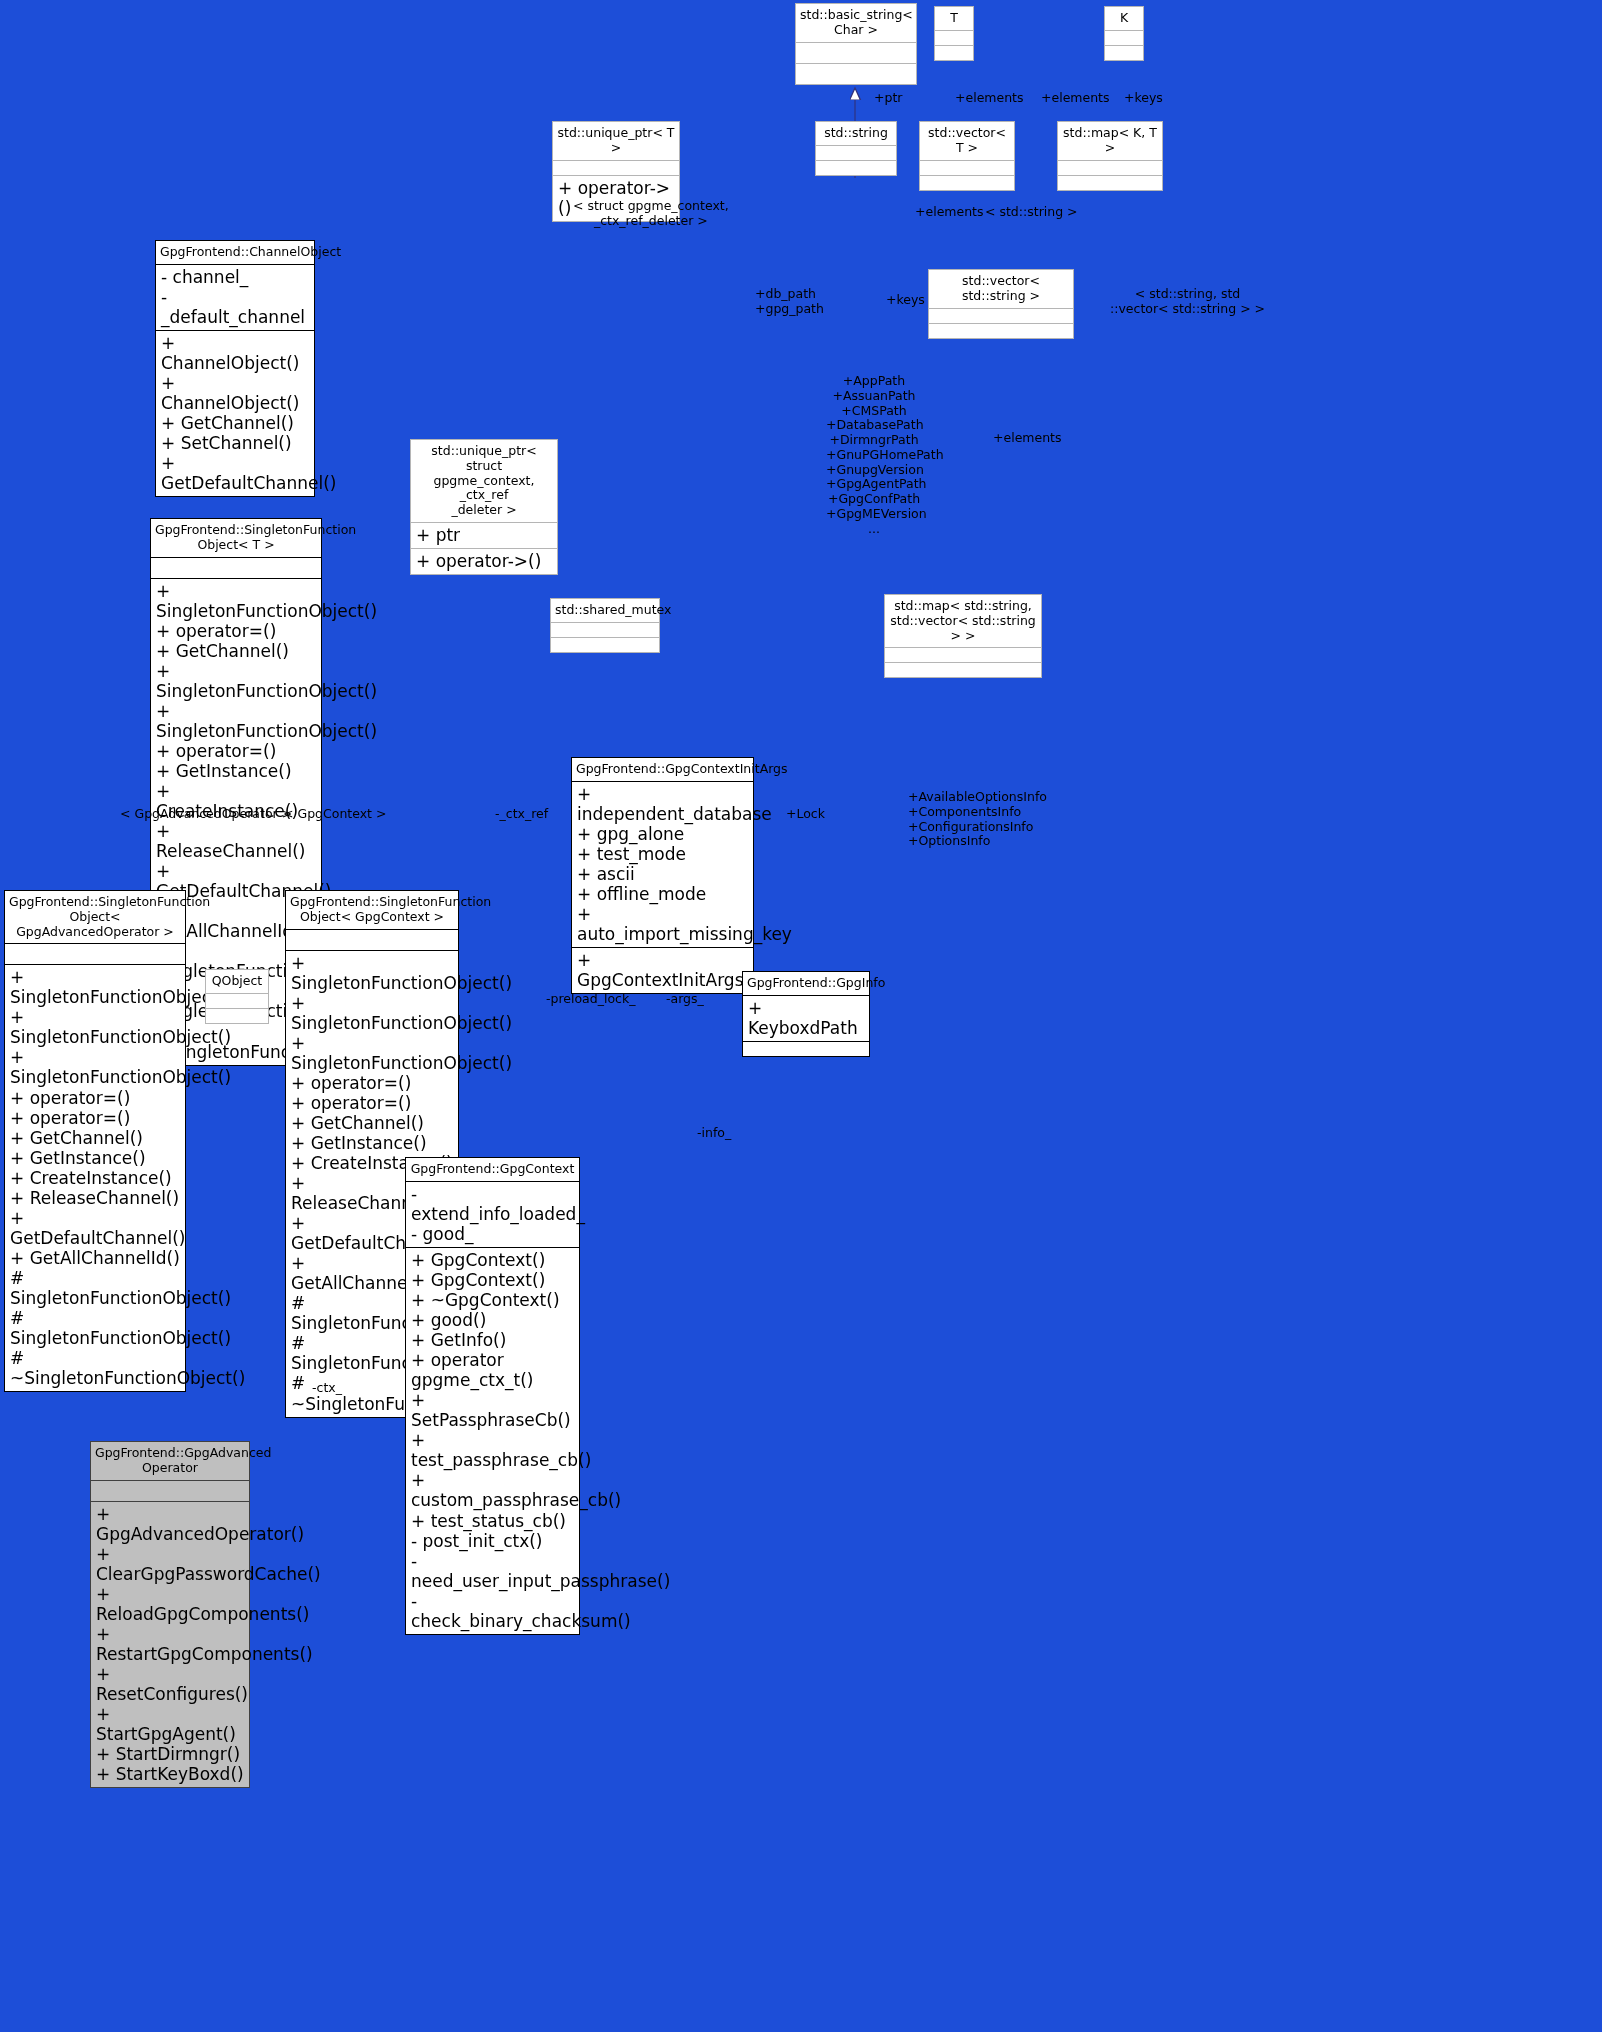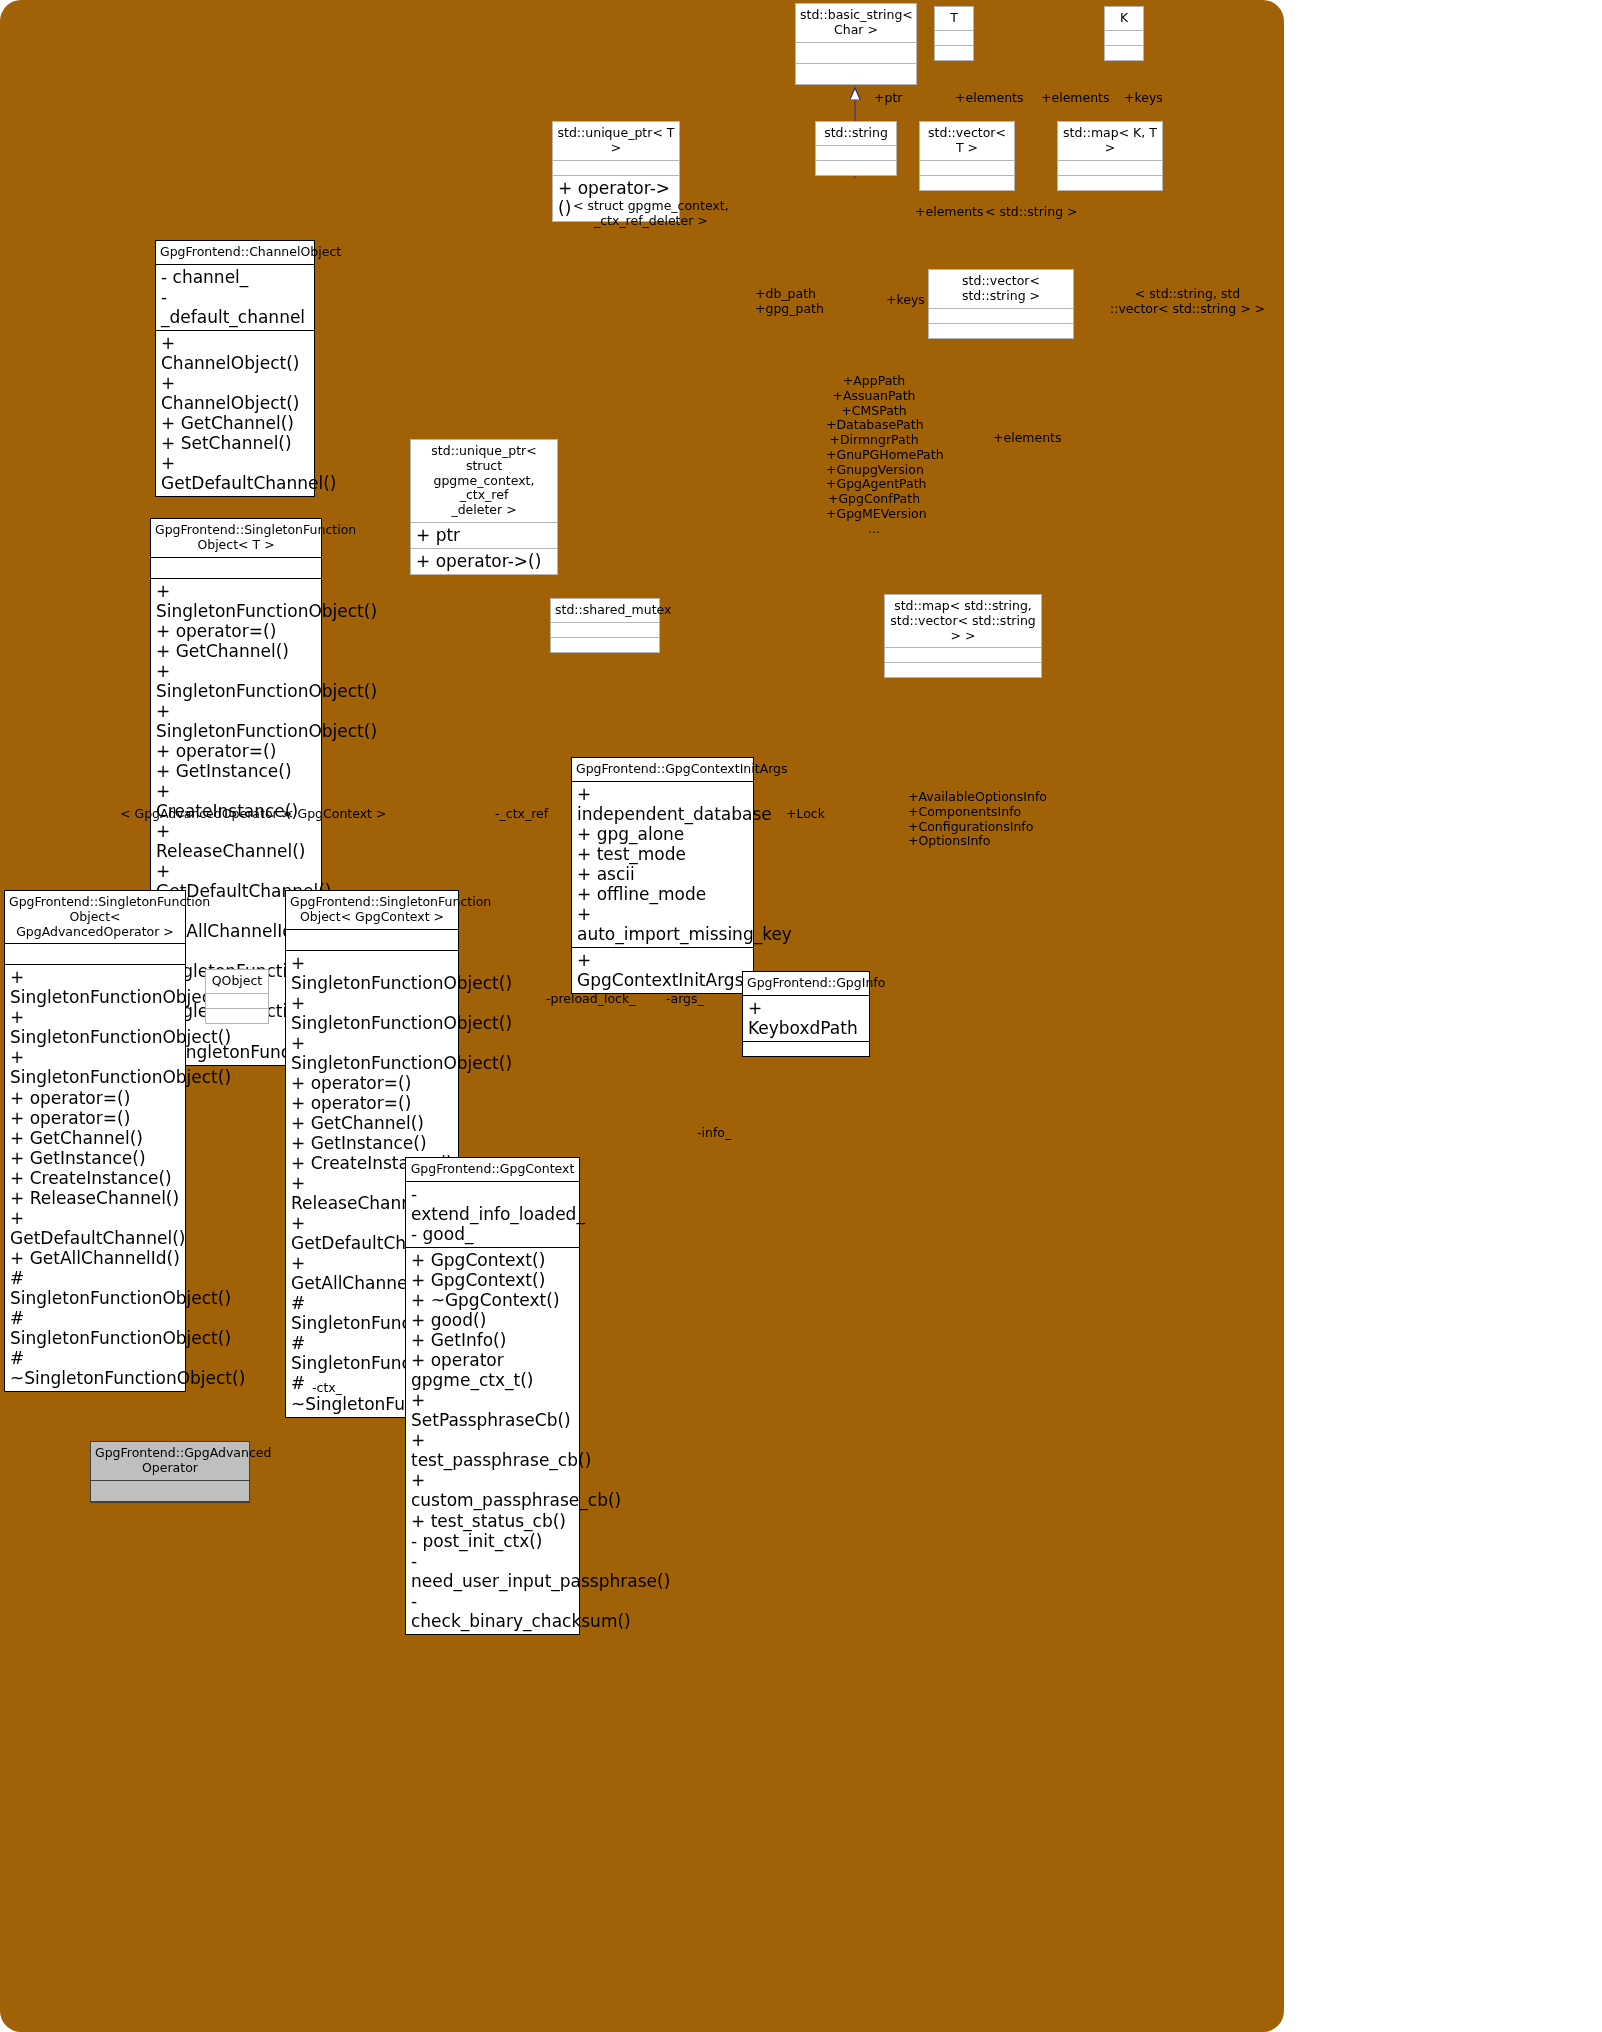--- a/index.html
+++ b/index.html
@@ -1,23 +1,22 @@
 <!DOCTYPE html>
 <html><head>
 <meta charset="utf-8">
 <style>
   html,body{margin:0;padding:0;background:#ffffff;}
   #stage{
     position:relative;
-    width:1284px;
+    width:1602px;
     height:2032px;
-    background:#a16207;
+    background:#1d4ed8;
     font-family:"DejaVu Sans","Liberation Sans",sans-serif;
     overflow:hidden;
-    border-radius:21px;
   }
   
   .node{
     position:absolute;
     box-sizing:border-box;
     border:1px solid #000000;
     background:#ffffff;
     font-size:12.5px;
     color:#000000;
     line-height:1.18;
@@ -371,20 +370,28 @@
 - need_user_input_passphrase()
 - check_binary_chacksum()</div>
   </div>
 
   <div class="node gray" style="left:90px;top:1413px;width:160px;">
     <div class="title">GpgFrontend::GpgAdvanced
 Operator</div>
     <div class="sep"></div>
       <div class="cell empty2"></div>
     <div class="sep"></div>
+    <div class="cell">+ GpgAdvancedOperator()
++ ClearGpgPasswordCache()
++ ReloadGpgComponents()
++ RestartGpgComponents()
++ ResetConfigures()
++ StartGpgAgent()
++ StartDirmngr()
++ StartKeyBoxd()</div>
   </div>
 
   <div class="elabel" style="left:874px;top:91px;">+ptr</div>
 
   <div class="elabel" style="left:955px;top:91px;">+elements</div>
 
   <div class="elabel" style="left:1041px;top:91px;">+elements</div>
 
   <div class="elabel" style="left:1124px;top:91px;">+keys</div>
 

